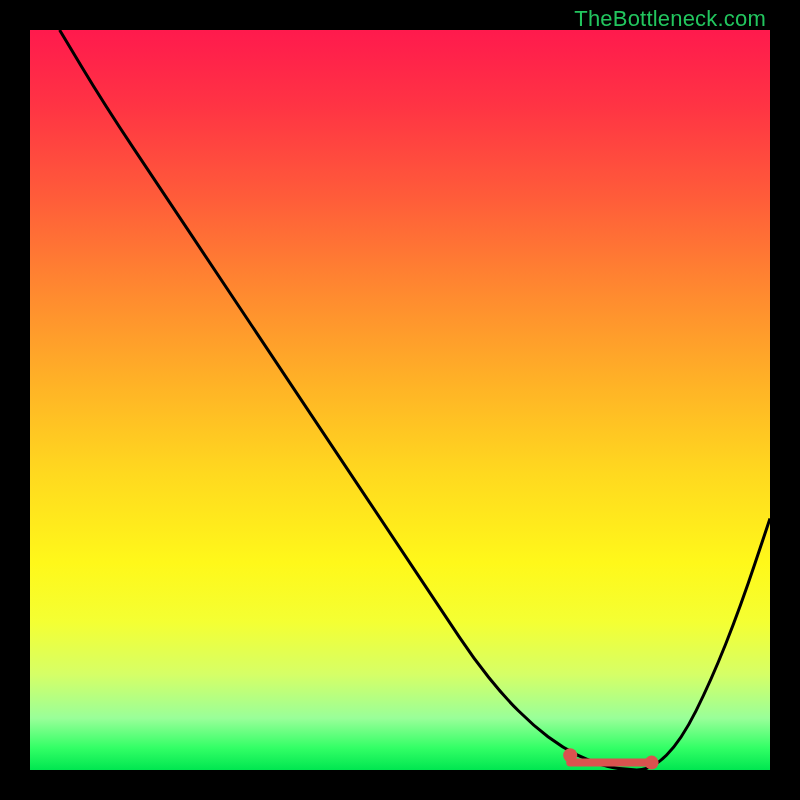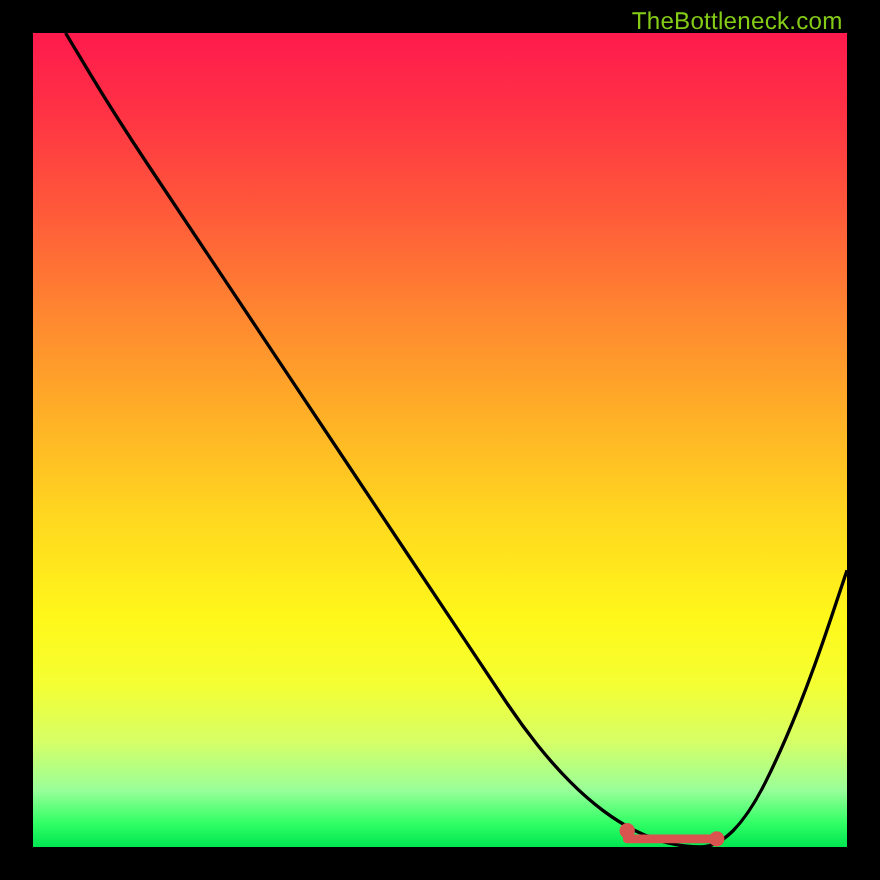--- a/index.html
+++ b/index.html
@@ -30,21 +30,21 @@
       #33ff66 97%,
       #00e650 100%
     );
   }
   .watermark {
     position: absolute;
     top: 6px;
     right: 34px;
     font-family: Arial, Helvetica, sans-serif;
     font-size: 22px;
-    color: #84cc16;
+    color: #22c55e;
     font-weight: 500;
     letter-spacing: 0.2px;
   }
   svg.curves {
     position: absolute;
     left: 0; top: 0;
     width: 740px; height: 740px;
   }
 </style>
 </head>

